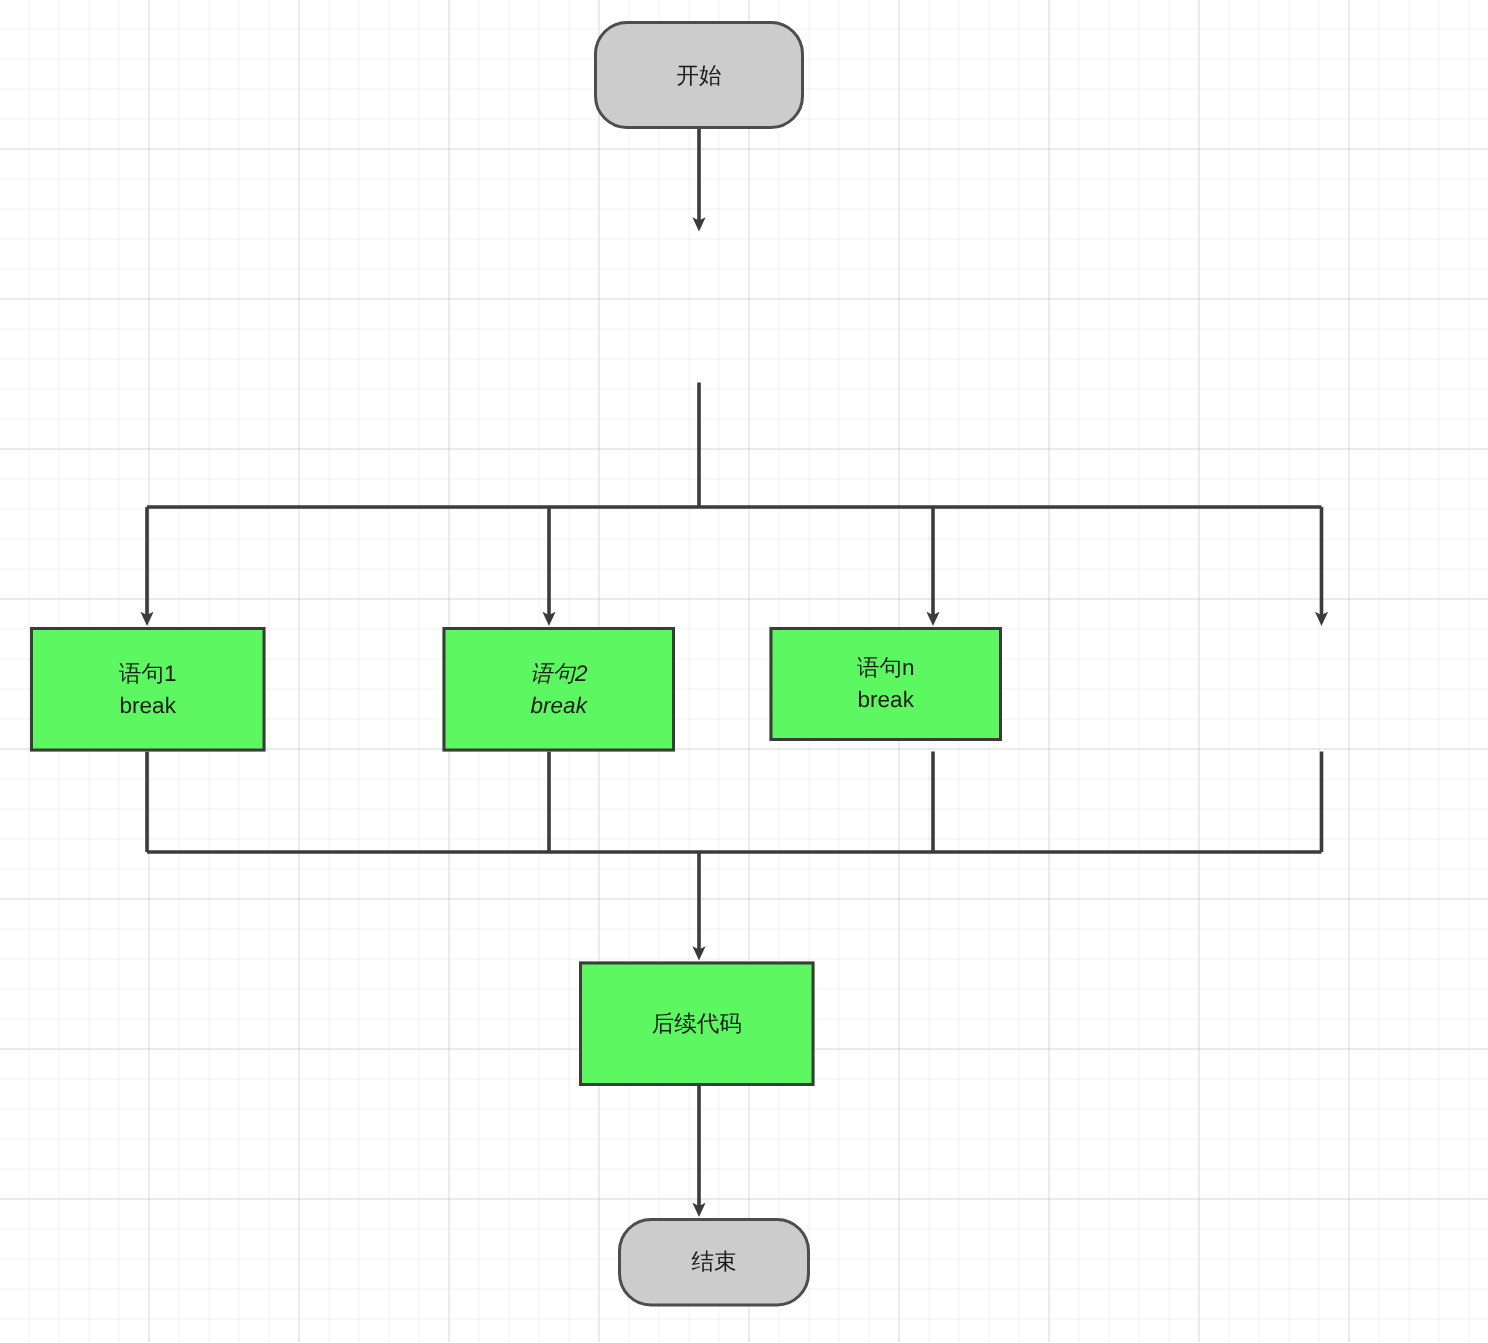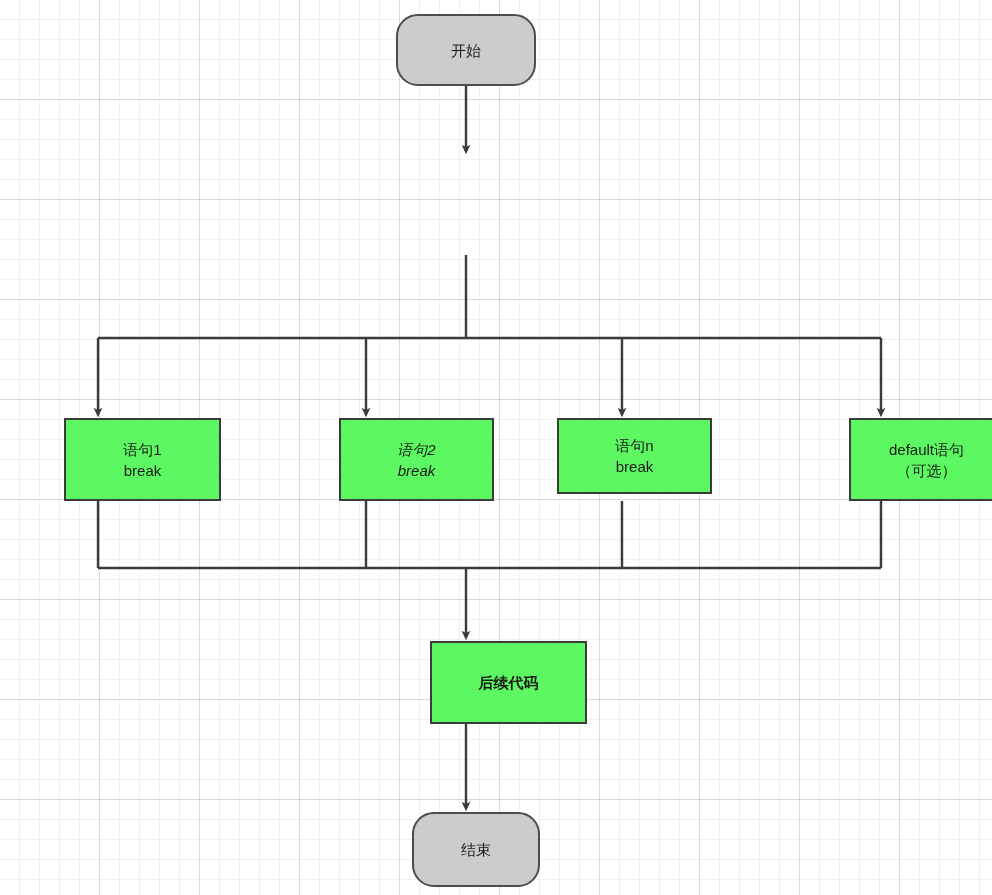--- a/index.html
+++ b/index.html
@@ -47,21 +47,20 @@
     white-space: pre-line;
   }
   .node-terminator {
     background: #cccccc;
     border: 2.2px solid #4d4d4d;
     border-radius: 22px;
   }
   .node-process {
     background: #5cf761;
     border: 2.2px solid #3b3b3b;
-    margin-left: 44px;
   }
   .node-decision {
     background: transparent;
     border: none;
   }
   .node-decision .diamond-svg {
     position: absolute;
     left: 0;
     top: 0;
   }
@@ -122,26 +121,22 @@
   <div class="node node-process" style="left:295px; top:418px; width:155px; height:83px;font-style:italic;">
     <span>语句2
 break</span>
   </div>
 
   <div class="node node-process" style="left:513px; top:418px; width:155px; height:76px;">
     <span>语句n
 break</span>
   </div>
 
-  <div class="node node-process" style="left:805px; top:418px; width:155px; height:83px;">
-    <span>default语句
-（可选）</span>
-  </div>
 
-  <div class="node node-process" style="left:386px; top:641px; width:157px; height:83px;font-weight:bold;">
+  <div class="node node-process" style="left:386px; top:641px; width:157px; height:83px;">
     <span>后续代码</span>
   </div>
 
-  <div class="node node-terminator" style="left:412px; top:812px; width:128px; height:75px;">
+  <div class="node node-terminator" style="left:412px; top:812px; width:128px; height:59px;">
     <span>结束</span>
   </div>
 
 </div>
 
 </body></html>

